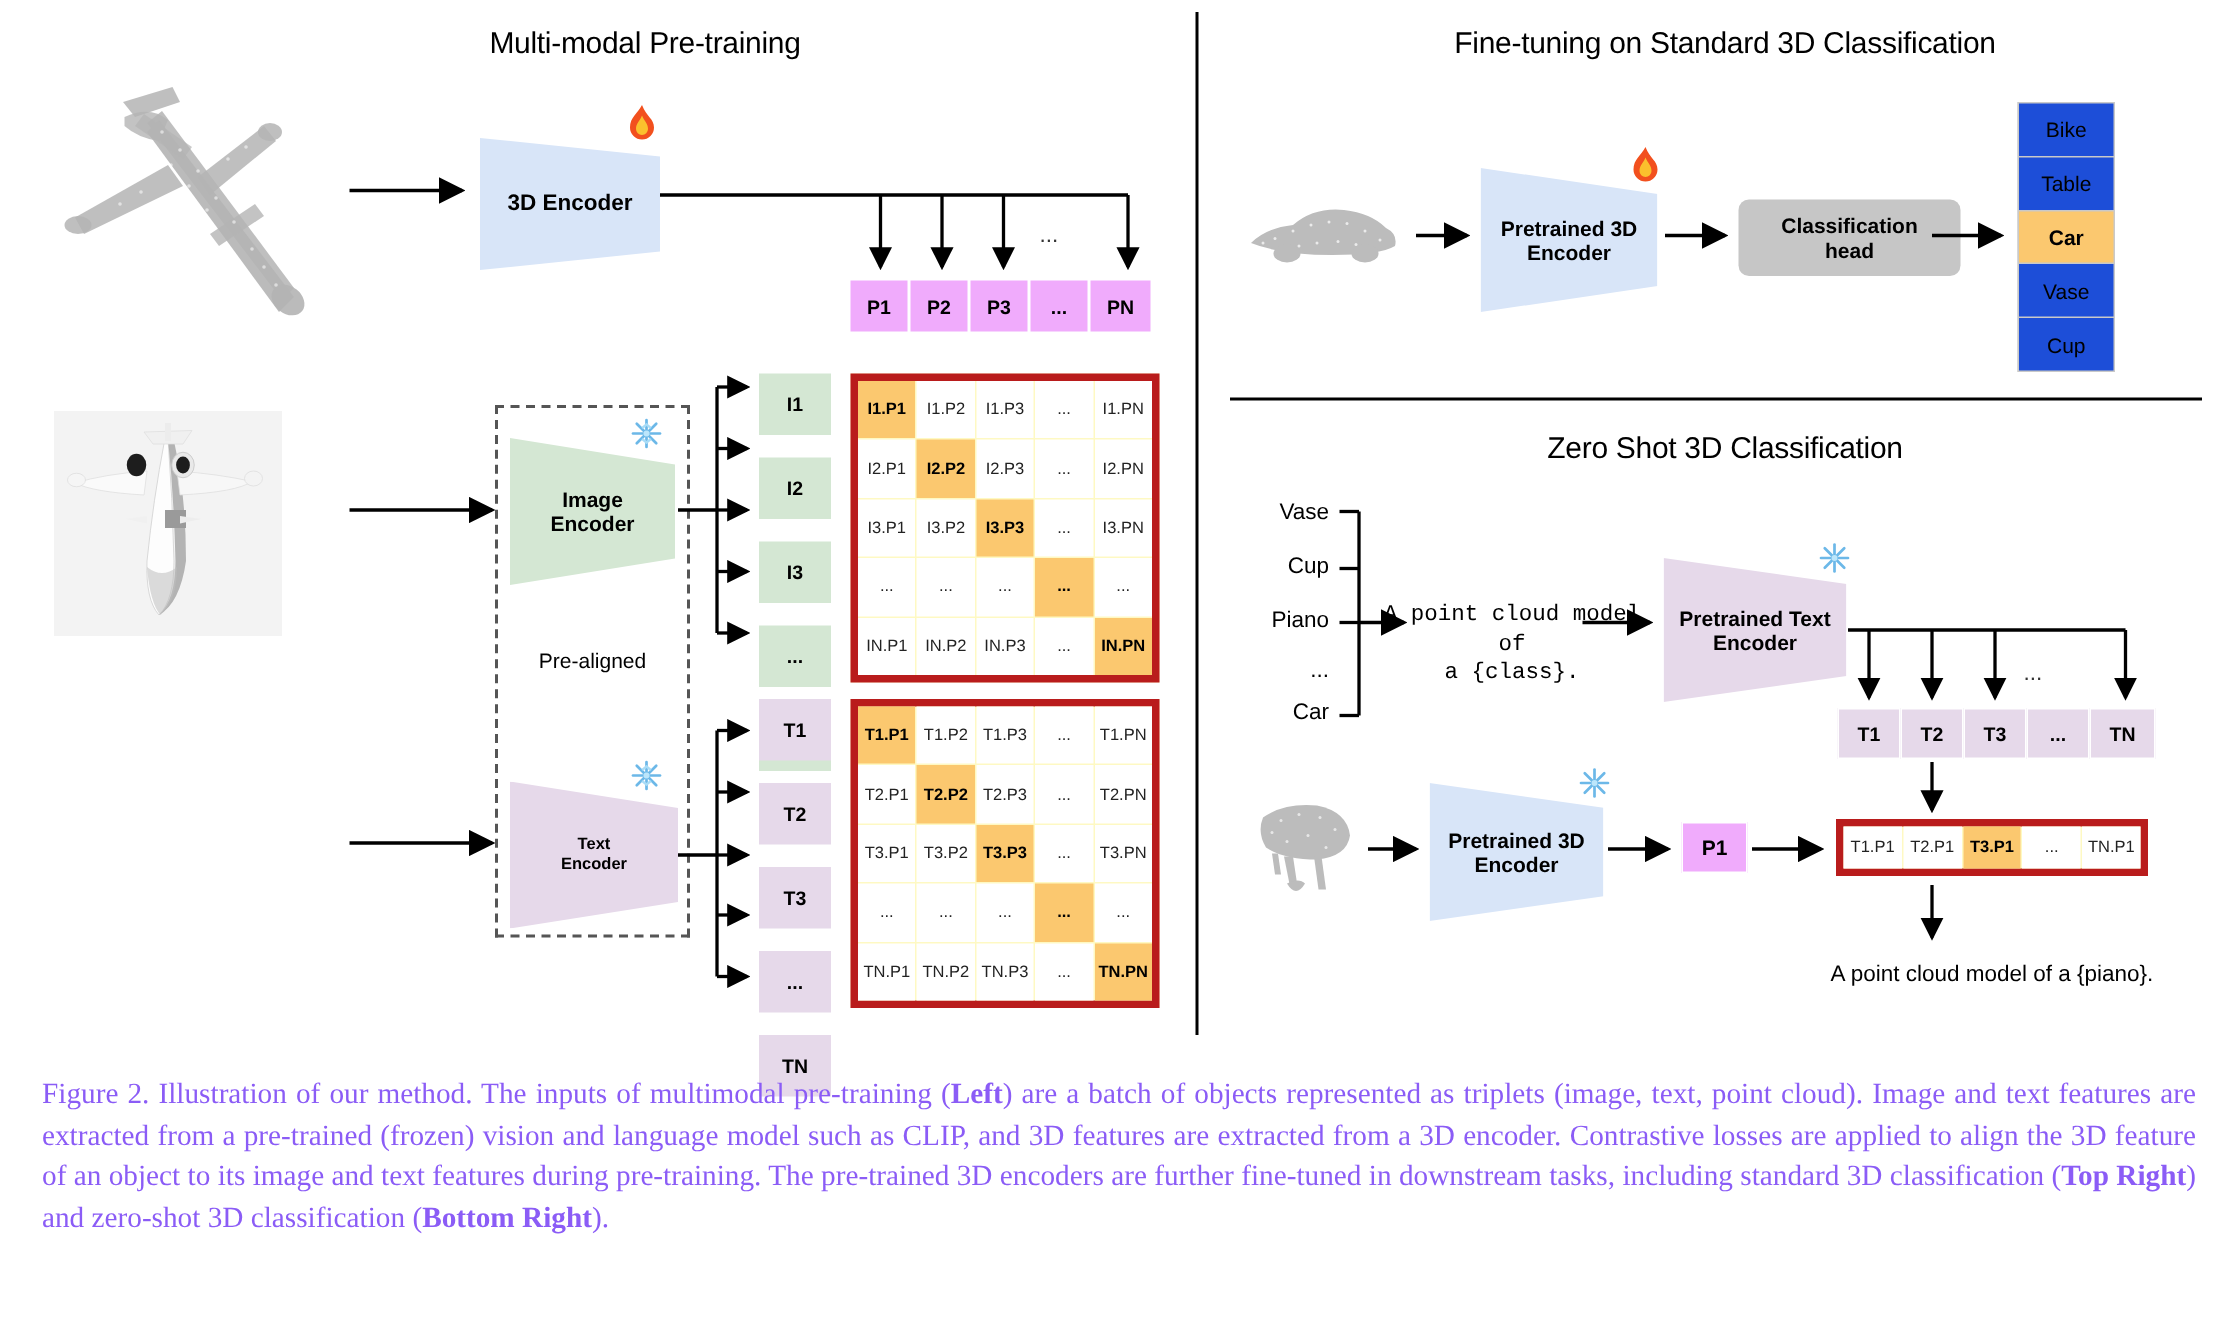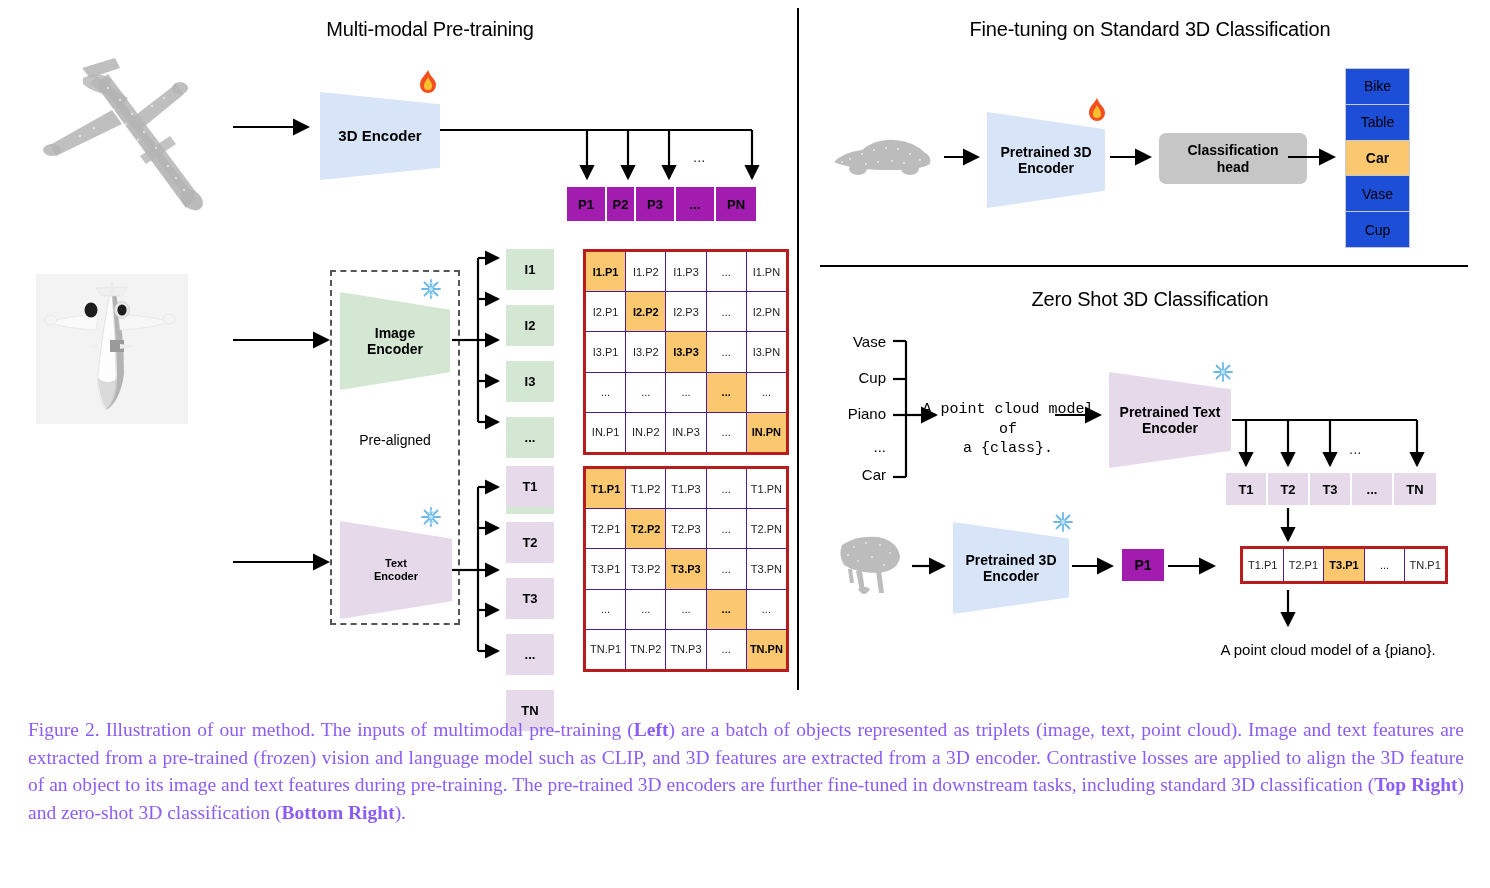--- a/index.html
+++ b/index.html
@@ -23,25 +23,25 @@
   .trap.green{background:#d4e7d3;}
   .trap.purple{background:#e6d9ea;}
   .trap.clipR{clip-path:polygon(0 0,100% 14%,100% 86%,0 100%);}
   .trap.clipR2{clip-path:polygon(0 0,100% 18%,100% 82%,0 100%);}
 
   
   .cellrow{position:absolute;display:flex;}
   .cell{display:flex;align-items:center;justify-content:center;
         font-size:13px;font-weight:bold;box-sizing:border-box;}
 
-  .pbox{background:#a21caf;border:1px solid #fff;}
+  .pbox{background:#f0abfc;border:1px solid #fff;}
   .tbox{background:#e6d9ea;border:1px solid #fff;}
 
   
-  .matrix{position:absolute;display:grid;border:3px solid #b91c1c;box-sizing:border-box;background:#4c1d95;gap:1px;margin-left:16px;}
+  .matrix{position:absolute;display:grid;border:5px solid #b91c1c;box-sizing:border-box;background:#fef9c3;gap:1px;}
   .mcell{background:#fff;display:flex;align-items:center;justify-content:center;
          font-size:11px;color:#222;}
   .mcell.hl{background:#fbc86f;font-weight:bold;color:#000;}
 
   
   .lblstack{position:absolute;display:grid;gap:15px;}
   .lbl{display:flex;align-items:center;justify-content:center;font-size:13px;font-weight:bold;}
   .lbl.green{background:#d4e7d3;}
   .lbl.purple{background:#e6d9ea;}
 
@@ -202,21 +202,21 @@
           <line x1="11" y1="5" x2="13.5" y2="7"></line>
         <line x1="11" y1="17" x2="8.5" y2="15"></line>
           <line x1="11" y1="17" x2="13.5" y2="15"></line>
       </g>
       <circle cx="11" cy="11" r="2" fill="#bce6fb"></circle>
     </svg>
   </div>
 
   <div class="cellrow" style="left:566px;top:186px;">
     <div class="cell pbox" style="width:40px;height:36px;">P1</div>
-    <div class="cell pbox" style="width:29px;height:36px;">P2</div>
+    <div class="cell pbox" style="width:40px;height:36px;">P2</div>
     <div class="cell pbox" style="width:40px;height:36px;">P3</div>
     <div class="cell pbox" style="width:40px;height:36px;">...</div>
     <div class="cell pbox" style="width:42px;height:36px;">PN</div>
   </div>
 
   <div class="lblstack" style="left:506px;top:249px;grid-template-rows:repeat(5,41px);width:48px;">
     <div class="lbl green">I1</div>
     <div class="lbl green">I2</div>
     <div class="lbl green">I3</div>
     <div class="lbl green">...</div>

